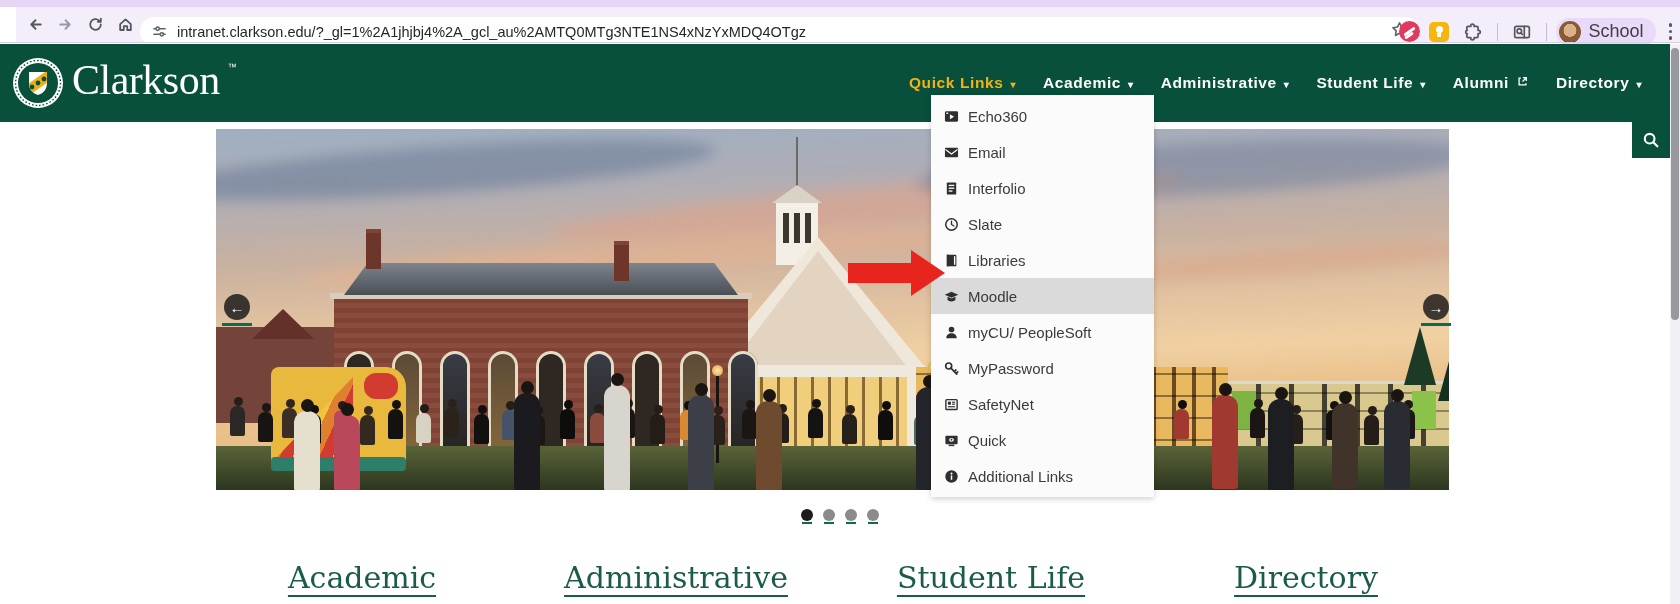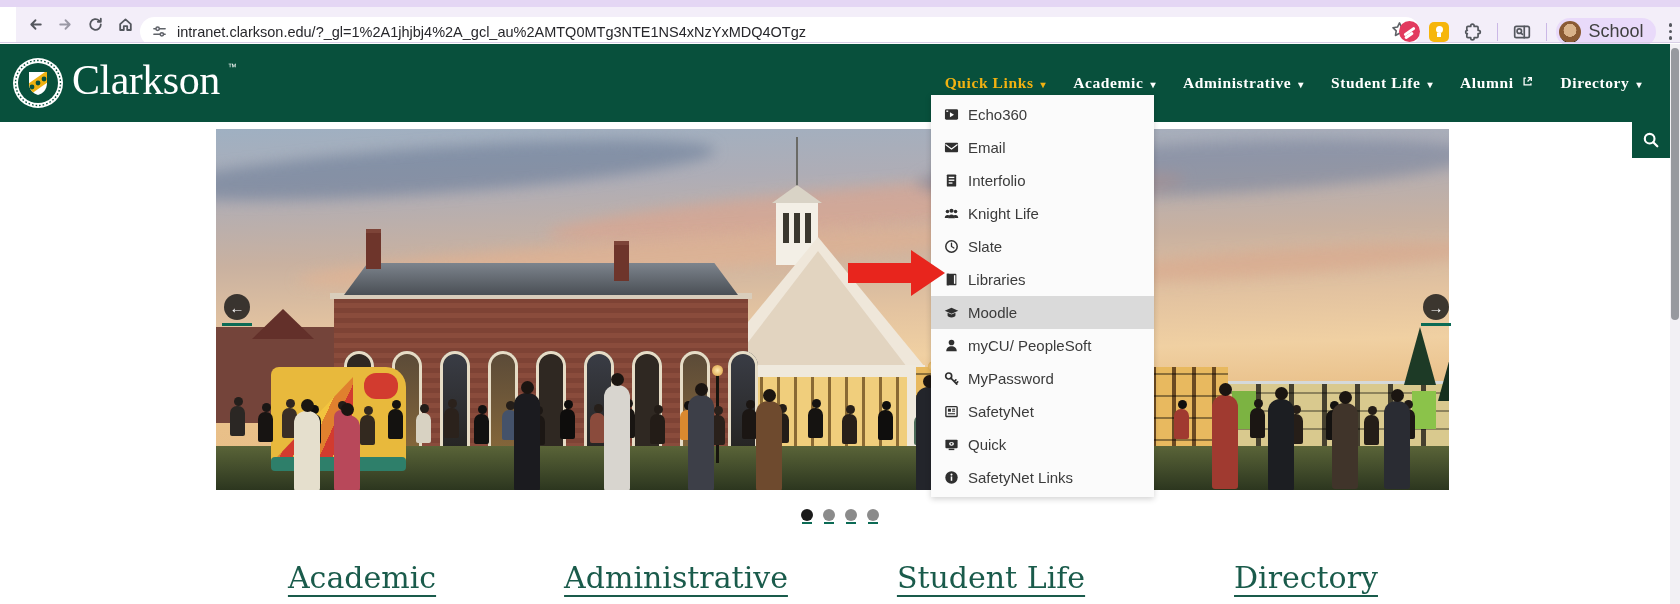--- a/index.html
+++ b/index.html
@@ -38,21 +38,21 @@
   .kebab{display:flex;flex-direction:column;gap:3px;padding:0 4px;}
   .kebab i{width:3.5px;height:3.5px;border-radius:50%;background:#54575e;}
 
   
   .site-header{position:absolute;left:0;top:44px;width:1670px;height:78px;background:#08503c;
                display:flex;align-items:center;}
   .logo{display:flex;align-items:flex-start;margin-left:12px;gap:8px;}
   .logo svg.seal{width:52px;height:52px;}
   .wordmark{color:#fff;font-family:"Liberation Serif",serif;font-size:42px;line-height:46px;letter-spacing:-.5px;}
   .tm{color:#fff;font-size:9px;line-height:20px;}
-  .main-nav{margin-left:auto;margin-right:28px;display:flex;align-items:center;gap:27px;font-family:Liberation Serif, serif;}
+  .main-nav{margin-left:auto;margin-right:28px;display:flex;align-items:center;gap:27px;}
   .nav-item{display:flex;align-items:center;gap:7px;color:#fff;font-size:15.5px;font-weight:700;
             letter-spacing:.6px;cursor:pointer;}
   .nav-item.active{color:#f2b211;}
   .caret{font-size:10px;position:relative;top:1px;}
   .ext-ico svg{width:13px;height:13px;fill:#fff;}
 
   
   .search-tab{position:absolute;left:1632px;top:122px;width:38px;height:36px;background:#08503c;
               display:flex;align-items:center;justify-content:center;cursor:pointer;}
   .search-tab svg{width:18px;height:18px;}
@@ -448,32 +448,20 @@
             <rect x="5" y="4" width="6" height="1.4" fill="#fff"></rect>
             <rect x="5" y="7" width="6" height="1.4" fill="#fff"></rect>
             <rect x="5" y="10" width="4" height="1.4" fill="#fff"></rect>
           </svg>
         </span>
         <span class="dd-label">Interfolio</span>
       </div>
       <div class="dd-item">
         <span class="dd-icon">
           <svg viewBox="0 0 16 16">
-            <circle cx="3.7" cy="5.8" r="1.9"></circle>
-            <circle cx="12.3" cy="5.8" r="1.9"></circle>
-            <circle cx="8" cy="5" r="2.2"></circle>
-            <path d="M.8 12.8c0-2 1.3-3.3 2.9-3.3 1 0 1.8.5 2.3 1.2-.7.6-1.2 1.3-1.4 2.1zM15.2 12.8h-3.8c-.2-.8-.7-1.5-1.4-2.1.5-.7 1.3-1.2 2.3-1.2 1.6 0 2.9 1.3 2.9 3.3z"></path>
-            <path d="M4.4 13c0-2.4 1.6-4 3.6-4s3.6 1.6 3.6 4z"></path>
-          </svg>
-        </span>
-        <span class="dd-label">Knight Life</span>
-      </div>
-      <div class="dd-item">
-        <span class="dd-icon">
-          <svg viewBox="0 0 16 16">
             <circle cx="8" cy="8" r="6.1" fill="none" stroke="#2f2f2f" stroke-width="1.6"></circle>
             <path d="M8 4.4V8l2.6 1.6" fill="none" stroke="#2f2f2f" stroke-width="1.4" stroke-linecap="round"></path>
           </svg>
         </span>
         <span class="dd-label">Slate</span>
       </div>
       <div class="dd-item">
         <span class="dd-icon">
           <svg viewBox="0 0 16 16">
             <path d="M3 1.8h9.2a1 1 0 0 1 1 1v10.4a1 1 0 0 1-1 1H3z"></path>
@@ -534,21 +522,21 @@
         <span class="dd-label">Quick</span>
       </div>
       <div class="dd-item">
         <span class="dd-icon">
           <svg viewBox="0 0 16 16">
             <circle cx="8" cy="8" r="6.6"></circle>
             <rect x="7.2" y="6.9" width="1.6" height="4.6" fill="#fff"></rect>
             <circle cx="8" cy="4.9" r="1.1" fill="#fff"></circle>
           </svg>
         </span>
-        <span class="dd-label">SafetyNet Links</span>
+        <span class="dd-label">Additional Links</span>
       </div>
   </div>
 
   <div class="red-arrow">
     <div class="shaft"></div>
       <div class="head"></div>
   </div>
 
   <div class="dots">
     <span class="dot active"></span>

